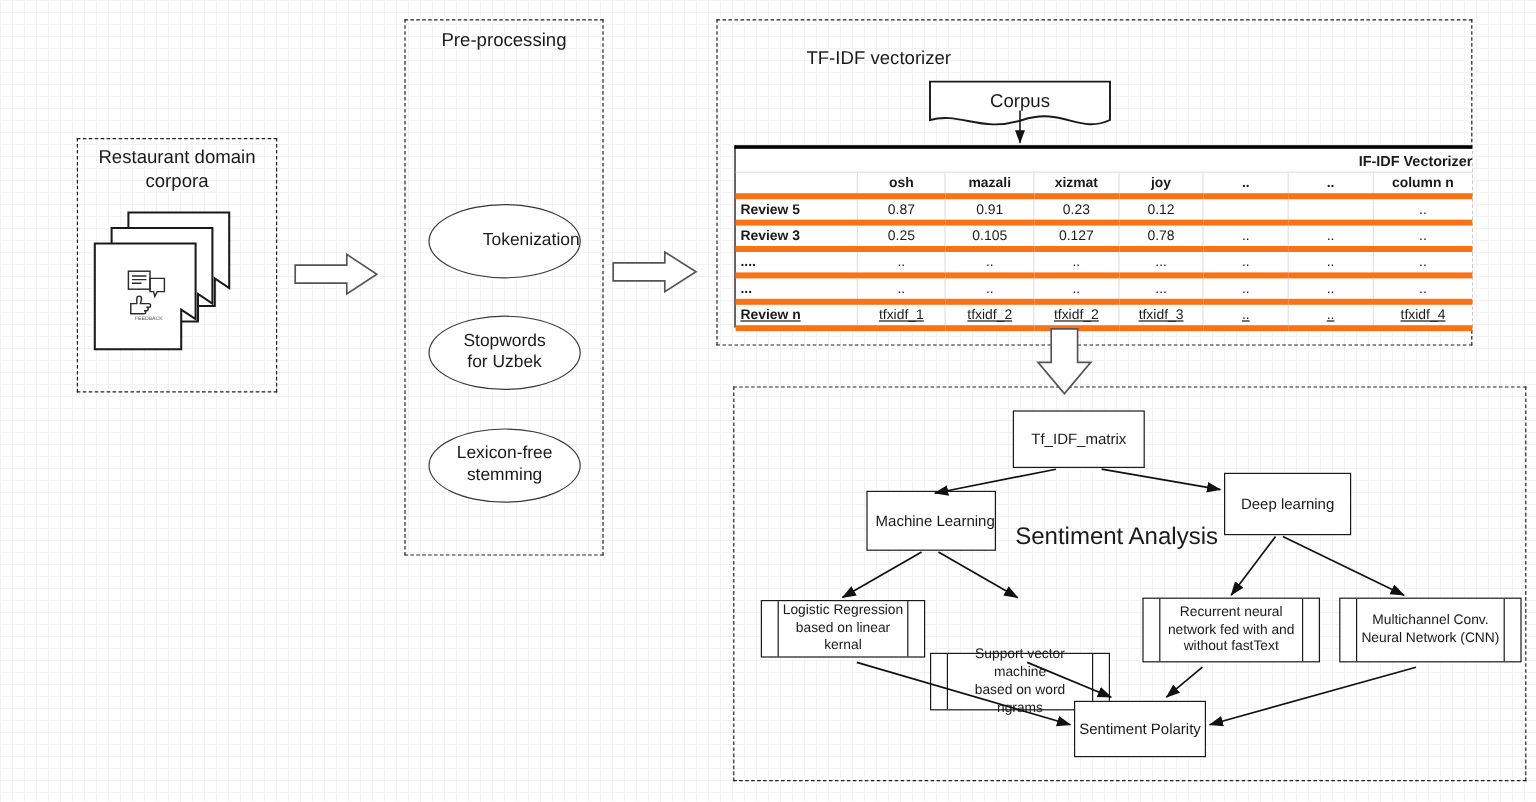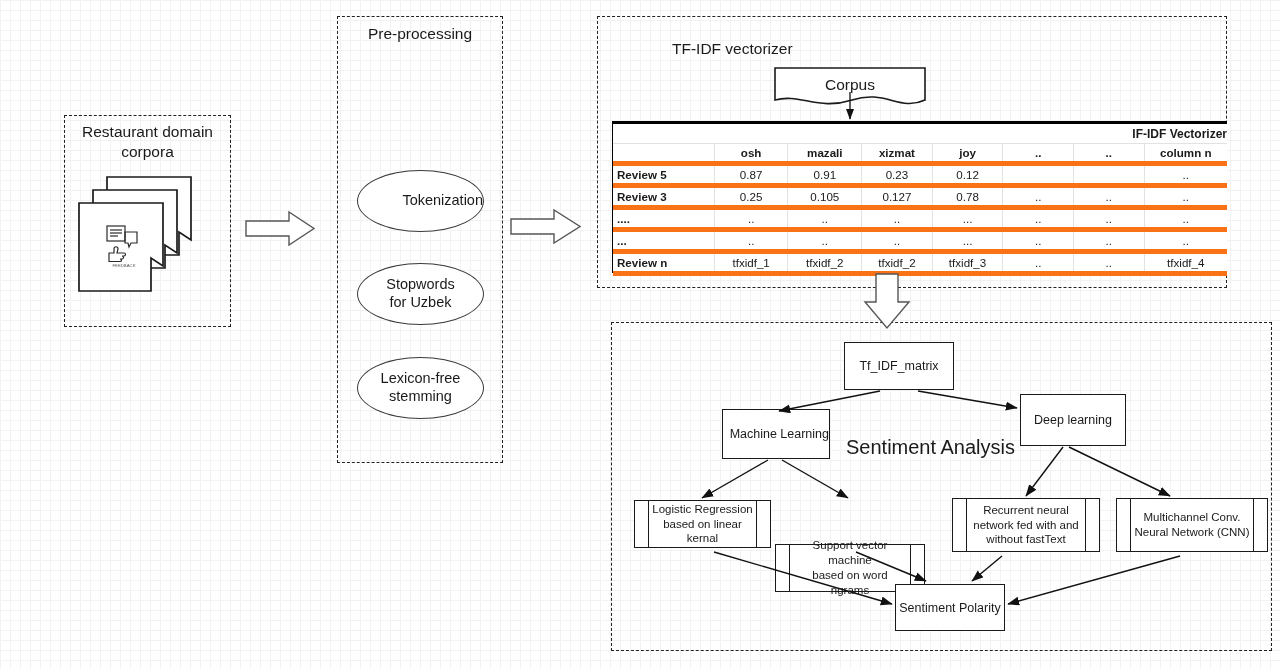--- a/index.html
+++ b/index.html
@@ -90,21 +90,21 @@
     padding:0;height:17px;text-align:center;font-weight:400;
     border-bottom:5px solid #f97316;
     font-size:11.6px;
   }
   #tfidf-table .cap{
     font-weight:bold;text-align:right;height:19px;font-size:12px;
     border-bottom:1px solid #e2e2e2;
   }
   #tfidf-table .hdr td{font-weight:bold;}
   #tfidf-table .rowlab{text-align:left;font-weight:bold;padding-left:4px;}
-  #tfidf-table .lastrow td{font-weight:400;}
+  #tfidf-table .lastrow td{font-weight:400;text-decoration:underline;}
   #tfidf-table .lastrow .rowlab{font-weight:bold;}
   #tfidf-table .vsep{border-right:1px solid #e2e2e2;}
 
   svg.ov{position:absolute;left:0;top:0;width:1280px;height:668px;overflow:visible;pointer-events:none;}
 </style>
 </head>
 <body>
 
 <div id="canvas">
 

